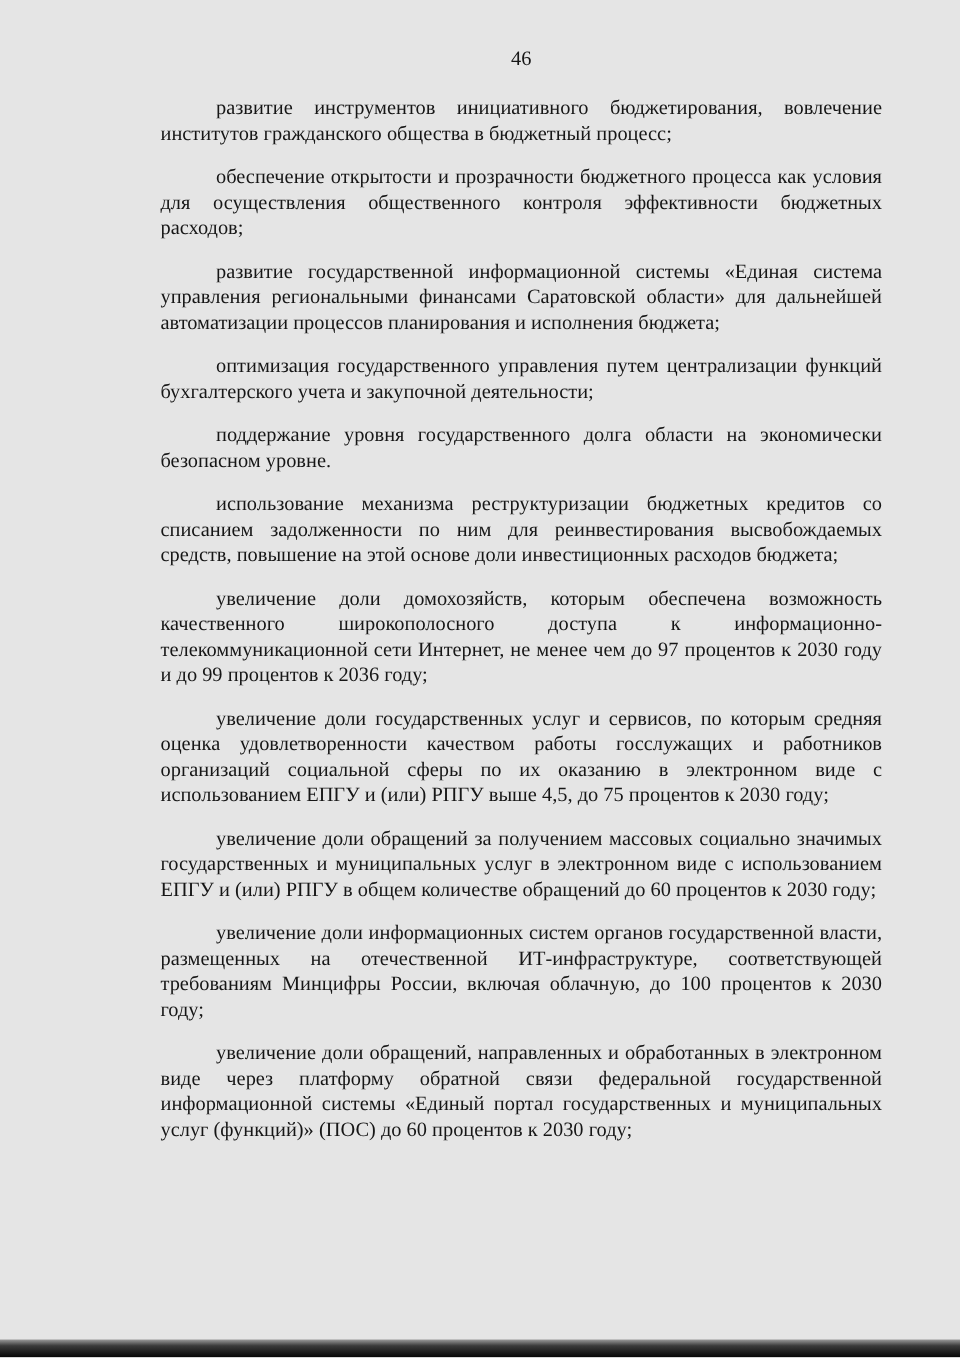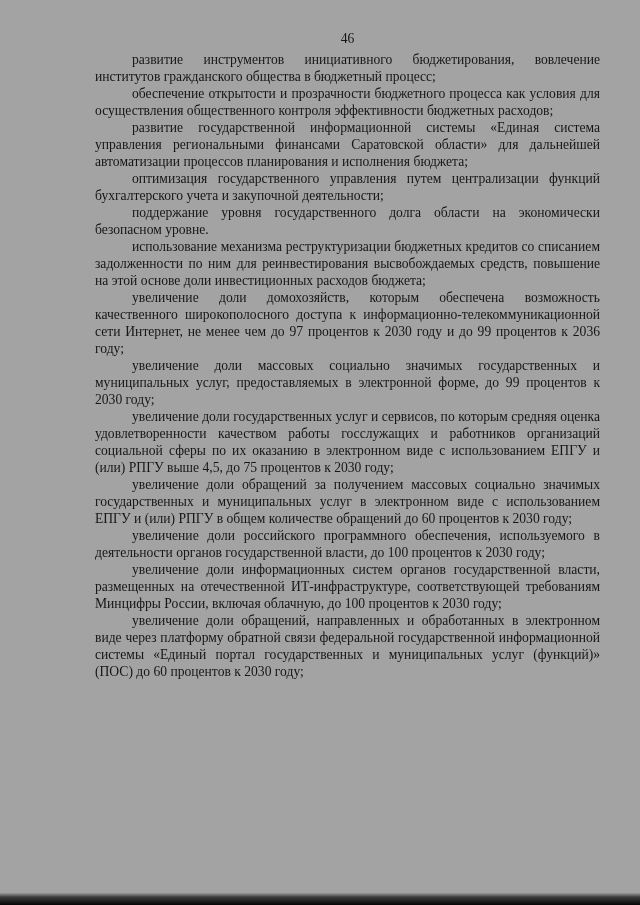--- a/index.html
+++ b/index.html
@@ -4,21 +4,21 @@
 <style>
   html, body {
     margin: 0;
     padding: 0;
     background: #ffffff;
   }
   .page {
     position: relative;
     width: 640px;
     height: 905px;
-    background: #a3a3a3;
+    background: #e5e5e5;
     overflow: hidden;
     font-family: "Liberation Serif", "DejaVu Serif", serif;
     color: #161616;
   }
   .page-number {
     position: absolute;
     top: 30px;
     left: 95px;
     width: 505px;
     text-align: center;
@@ -28,21 +28,21 @@
   .content {
     position: absolute;
     top: 51px;
     left: 95px;
     width: 505px;
     font-size: 13.6px;
     line-height: 17px;
     text-align: justify;
   }
   .content p {
-    margin: 0;
+    margin: 12px;
     padding: 0;
     text-indent: 37px;
   }
   .content p.bold {
     font-weight: bold;
   }
   .scan-bottom-bar {
     position: absolute;
     left: 0;
     bottom: 0;
@@ -57,21 +57,19 @@
 <div class="page">
   <div class="page-number">46</div>
   <div class="content">
     <p>развитие инструментов инициативного бюджетирования, вовлечение институтов гражданского общества в бюджетный процесс;</p>
     <p>обеспечение открытости и прозрачности бюджетного процесса как условия для осуществления общественного контроля эффективности бюджетных расходов;</p>
     <p>развитие государственной информационной системы «Единая система управления региональными финансами Саратовской области» для дальнейшей автоматизации процессов планирования и исполнения бюджета;</p>
     <p>оптимизация государственного управления путем централизации функций бухгалтерского учета и закупочной деятельности;</p>
     <p>поддержание уровня государственного долга области на экономически безопасном уровне.</p>
     <p>использование механизма реструктуризации бюджетных кредитов со списанием задолженности по ним для реинвестирования высвобождаемых средств, повышение на этой основе доли инвестиционных расходов бюджета;</p>
     <p>увеличение доли домохозяйств, которым обеспечена возможность качественного широкополосного доступа к информационно-телекоммуникационной сети Интернет, не менее чем до 97 процентов к 2030 году и до 99 процентов к 2036 году;</p>
-    <p>увеличение доли массовых социально значимых государственных и муниципальных услуг, предоставляемых в электронной форме, до 99 процентов к 2030 году;</p>
     <p>увеличение доли государственных услуг и сервисов, по которым средняя оценка удовлетворенности качеством работы госслужащих и работников организаций социальной сферы по их оказанию в электронном виде с использованием ЕПГУ и (или) РПГУ выше 4,5, до 75 процентов к 2030 году;</p>
     <p>увеличение доли обращений за получением массовых социально значимых государственных и муниципальных услуг в электронном виде с использованием ЕПГУ и (или) РПГУ в общем количестве обращений до 60 процентов к 2030 году;</p>
-    <p>увеличение доли российского программного обеспечения, используемого в деятельности органов государственной власти, до 100 процентов к 2030 году;</p>
     <p>увеличение доли информационных систем органов государственной власти, размещенных на отечественной ИТ-инфраструктуре, соответствующей требованиям Минцифры России, включая облачную, до 100 процентов к 2030 году;</p>
     <p>увеличение доли обращений, направленных и обработанных в электронном виде через платформу обратной связи федеральной государственной информационной системы «Единый портал государственных и муниципальных услуг (функций)» (ПОС) до 60 процентов к 2030 году;</p>
   </div>
   <div class="scan-bottom-bar"></div>
 </div>
 
 </body></html>

